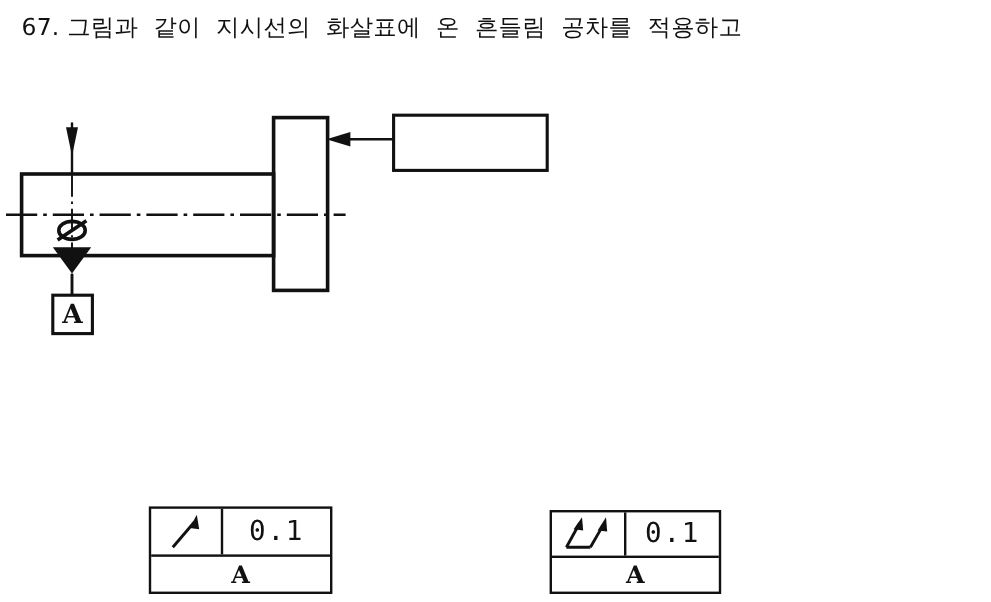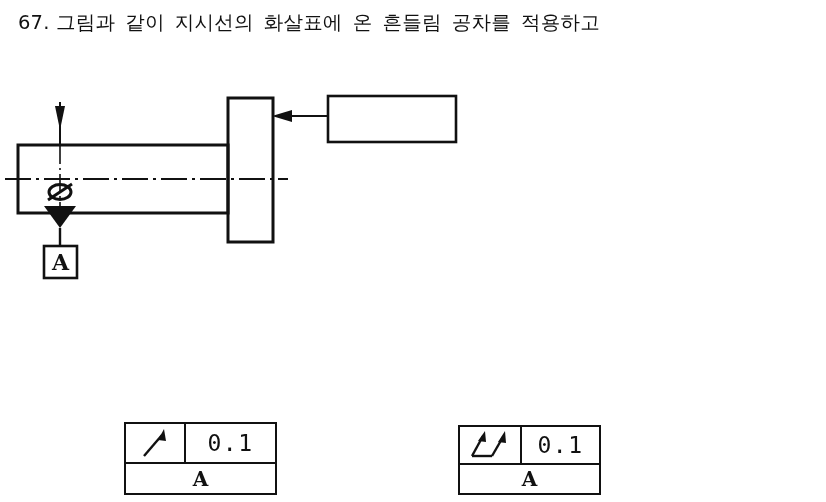--- a/index.html
+++ b/index.html
@@ -36,21 +36,20 @@
     flex: 0 0 38px;
     font-family: "DejaVu Sans", sans-serif;
     font-size: 19.5px;
   }
   .q-indent {
     width: 38px;
     flex: 0 0 38px;
   }
   .q-text {
     font-size: 19.5px;
-    font-family: Liberation Serif, serif;
   }
 
   
   #drawing {
     position: absolute;
     left: 0;
     top: 80px;
     width: 520px;
     height: 220px;
   }

